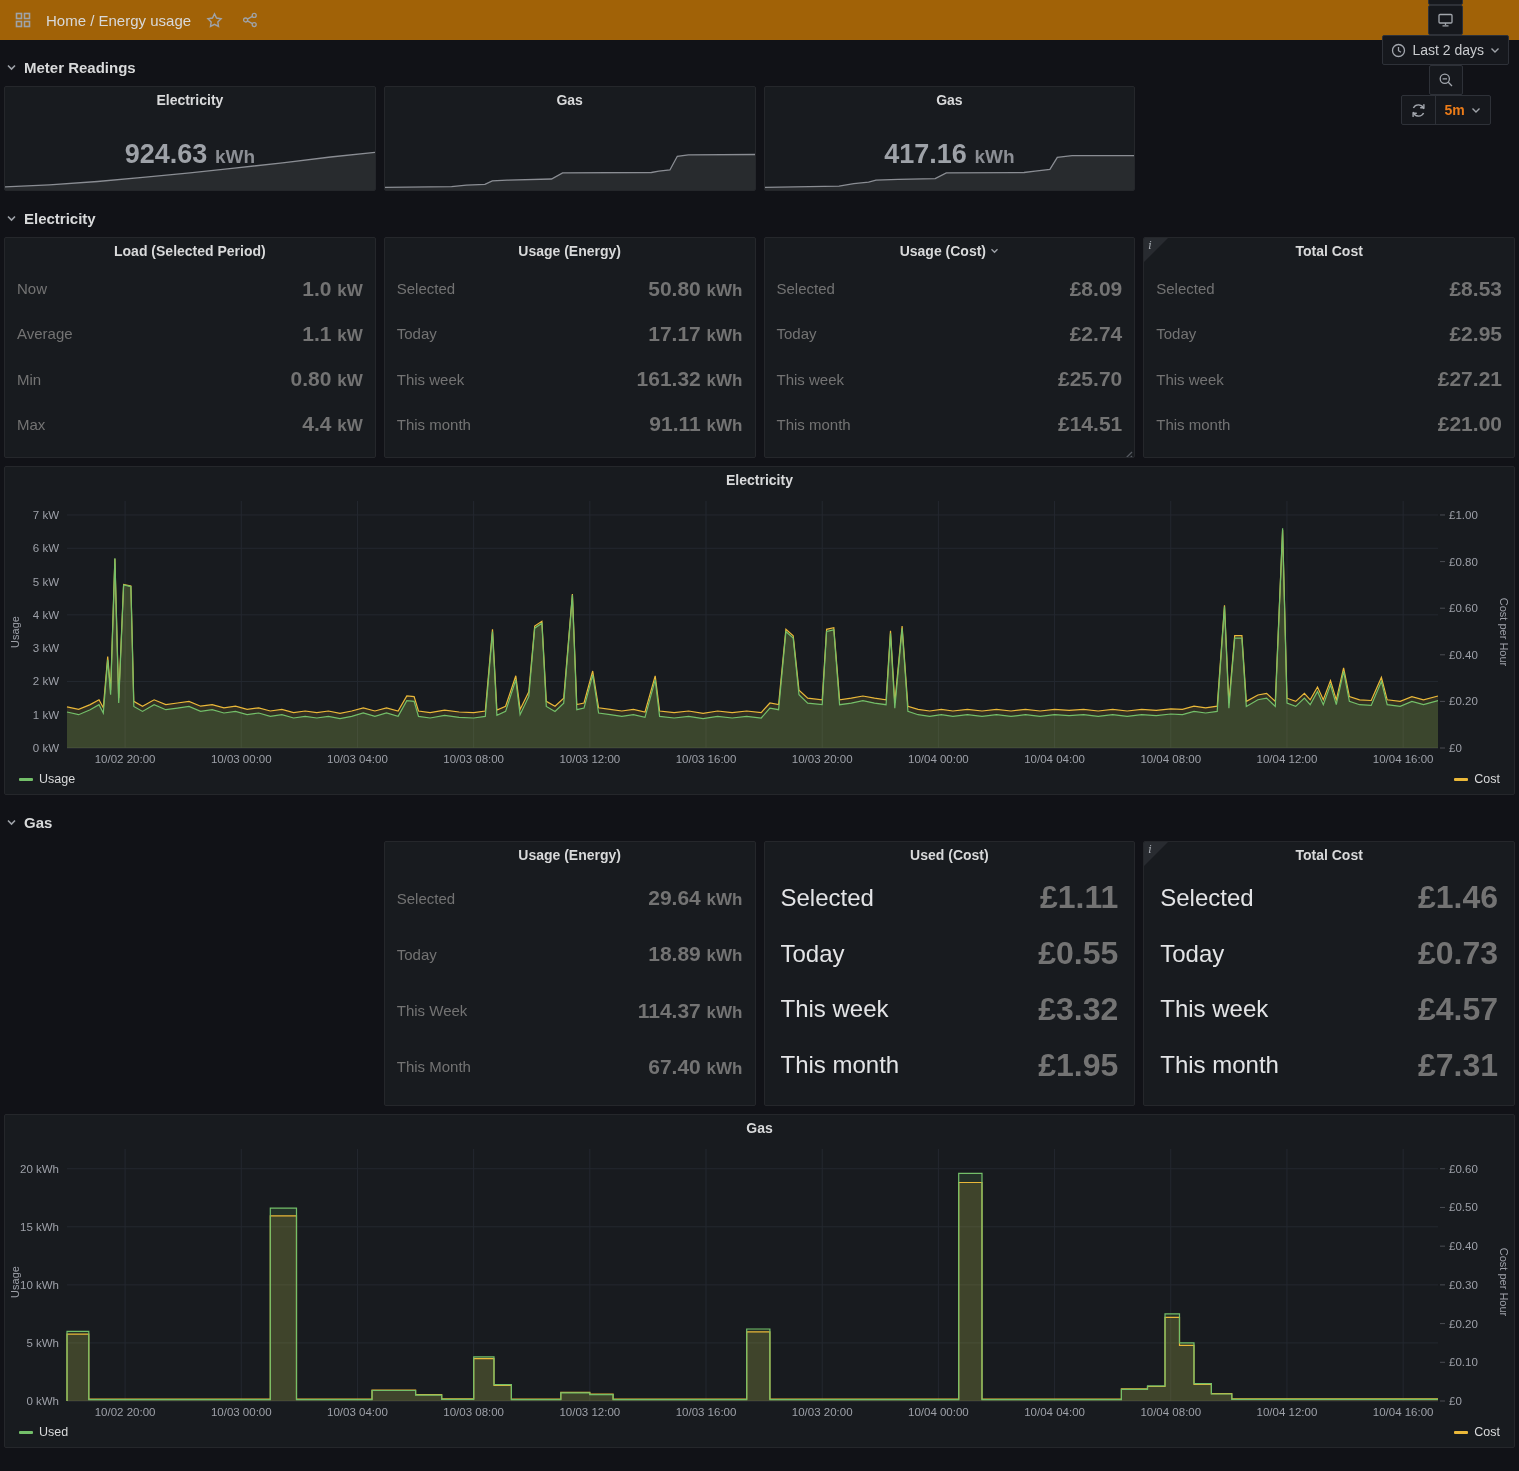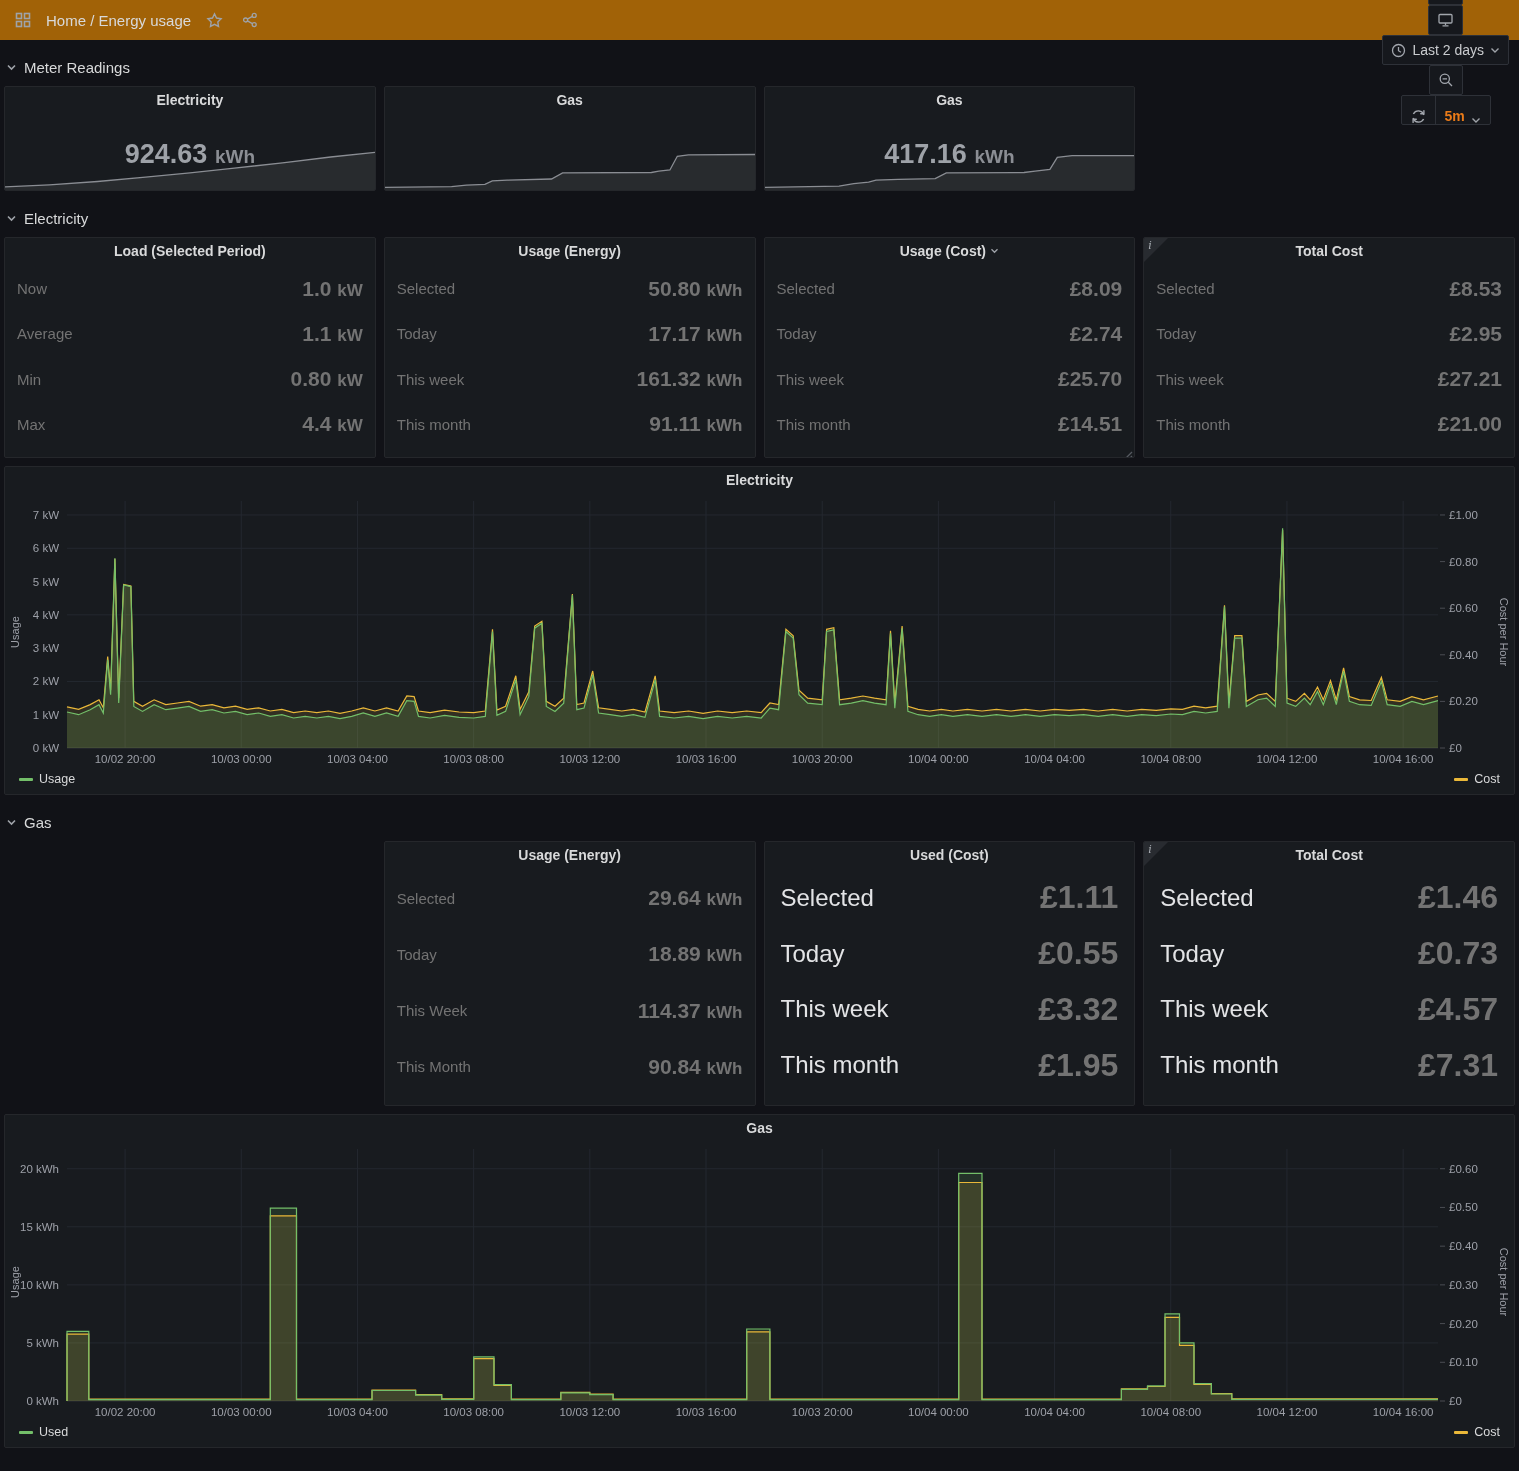--- a/index.html
+++ b/index.html
@@ -12,30 +12,30 @@
   .crumb { font-size:15px; color:#d8d9da; cursor:pointer; }
   .icon-btn { display:flex; align-items:center; justify-content:center; width:26px; height:26px;
     color:#9fa3a9; cursor:pointer; background:none; border:none; }
   .icon-btn svg { display:block; }
   .nav-right { display:flex; align-items:center;flex-direction:column; }
   .tb-btn { height:30px; min-width:34px; display:flex; align-items:center; justify-content:center;
     gap:6px; background:#16181d; border:1px solid #2e3138; border-radius:2px; color:#a2a6ad;
     font-size:14px; cursor:pointer; padding:0 8px; }
   .tb-group { display:flex; align-items:stretch; border:1px solid #2e3138; border-radius:2px;
     background:#16181d; height:30px; }
-  .tb-group .seg { display:flex; align-items:flex-end; gap:6px; padding:0 9px; cursor:pointer; color:#a2a6ad; }
+  .tb-group .seg { display:flex; align-items:center; gap:6px; padding:0 9px; cursor:pointer; color:#a2a6ad; }
   .tb-group .seg + .seg { border-left:1px solid #2e3138; }
   .sp4 { width:6px; } .sp12 { width:14px; }
   .orange { color:#eb7b18; font-weight:700; font-size:14px; }
   .tp-text { color:#c9cbce; font-size:14px; }
   
   .dash { padding:0 4px; }
   .section-h { display:flex; align-items:center; gap:7px; height:22px; margin:16px 0 8px 2px;
     cursor:pointer; }
-  .section-h .s-label { font-size:15px; font-weight:400; color:#d8d9da; }
+  .section-h .s-label { font-size:15px; font-weight:700; color:#d8d9da; }
   .section-h svg { color:#9fa3a9; }
   .row { display:grid; grid-template-columns:repeat(4,1fr); gap:8px; margin-bottom:8px; }
   .row-meter { height:105px; }
   .row-stats { height:221px; }
   .row-gas { height:265px; }
   .panel { position:relative; background:#181b1f; border:1px solid #25272b; border-radius:2px;
     display:flex; flex-direction:column; overflow:hidden; }
   .panel-title { display:flex; align-items:center; justify-content:center; gap:4px;
     height:26px; font-size:14px; font-weight:600; color:#d8d9da; cursor:pointer; flex:none; }
   .panel-title .t-caret { color:#9fa3a9; display:flex; }
@@ -425,21 +425,21 @@
           <div class="stat-row">
             <span class="stat-label">Today</span>
             <span class="stat-value"><span>18.89</span> <span class="v-unit">kWh</span></span>
           </div>
           <div class="stat-row">
             <span class="stat-label">This Week</span>
             <span class="stat-value"><span>114.37</span> <span class="v-unit">kWh</span></span>
           </div>
           <div class="stat-row">
             <span class="stat-label">This Month</span>
-            <span class="stat-value"><span>90.84</span> <span class="v-unit">kWh</span></span>
+            <span class="stat-value"><span>67.40</span> <span class="v-unit">kWh</span></span>
           </div>
         </div>
       </div>
       <div class="panel large">
         <div class="panel-title">
           <span>Used (Cost)</span>
         </div>
         <div class="stat-rows">
           <div class="stat-row">
             <span class="stat-label">Selected</span>

